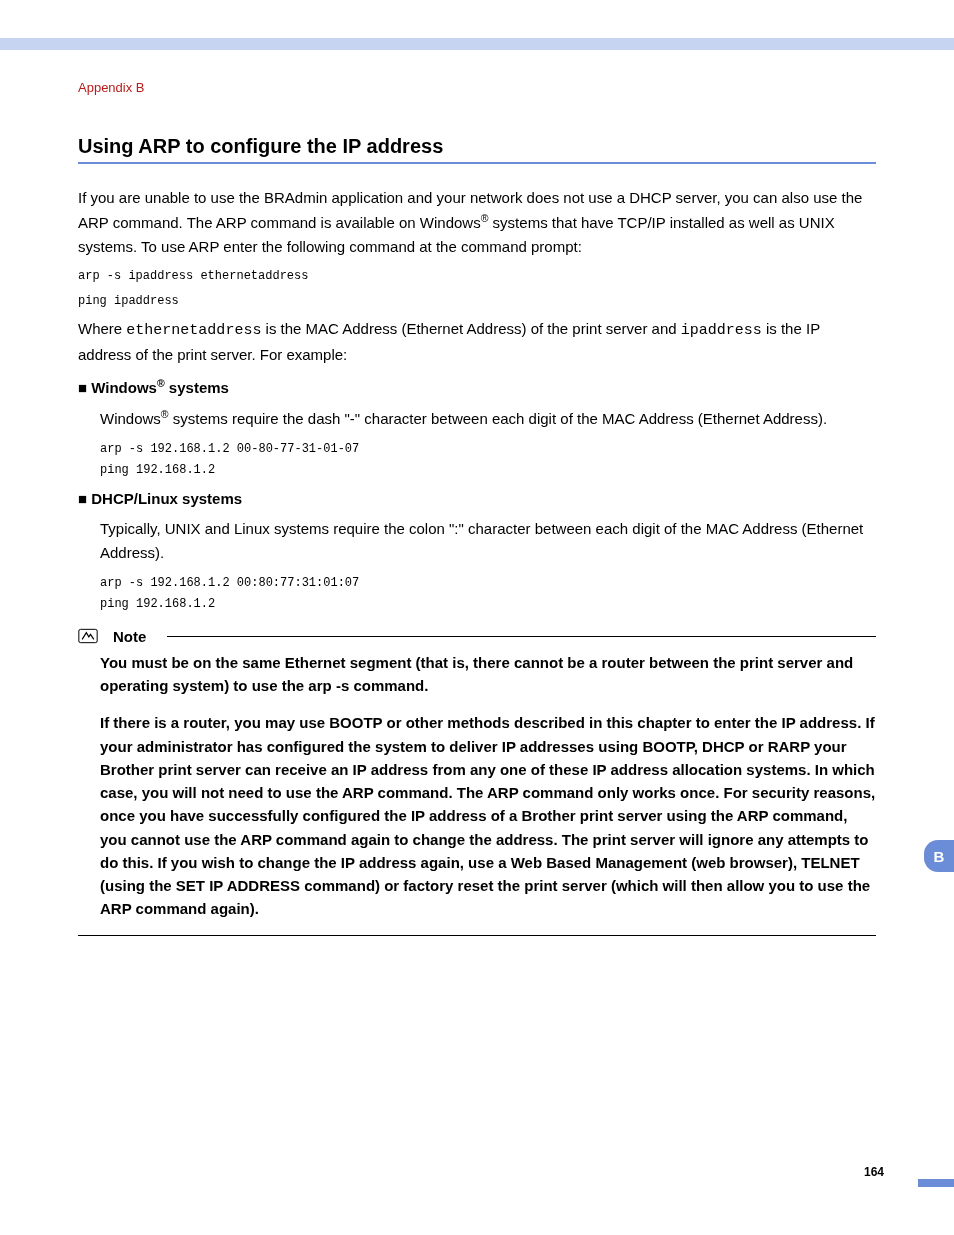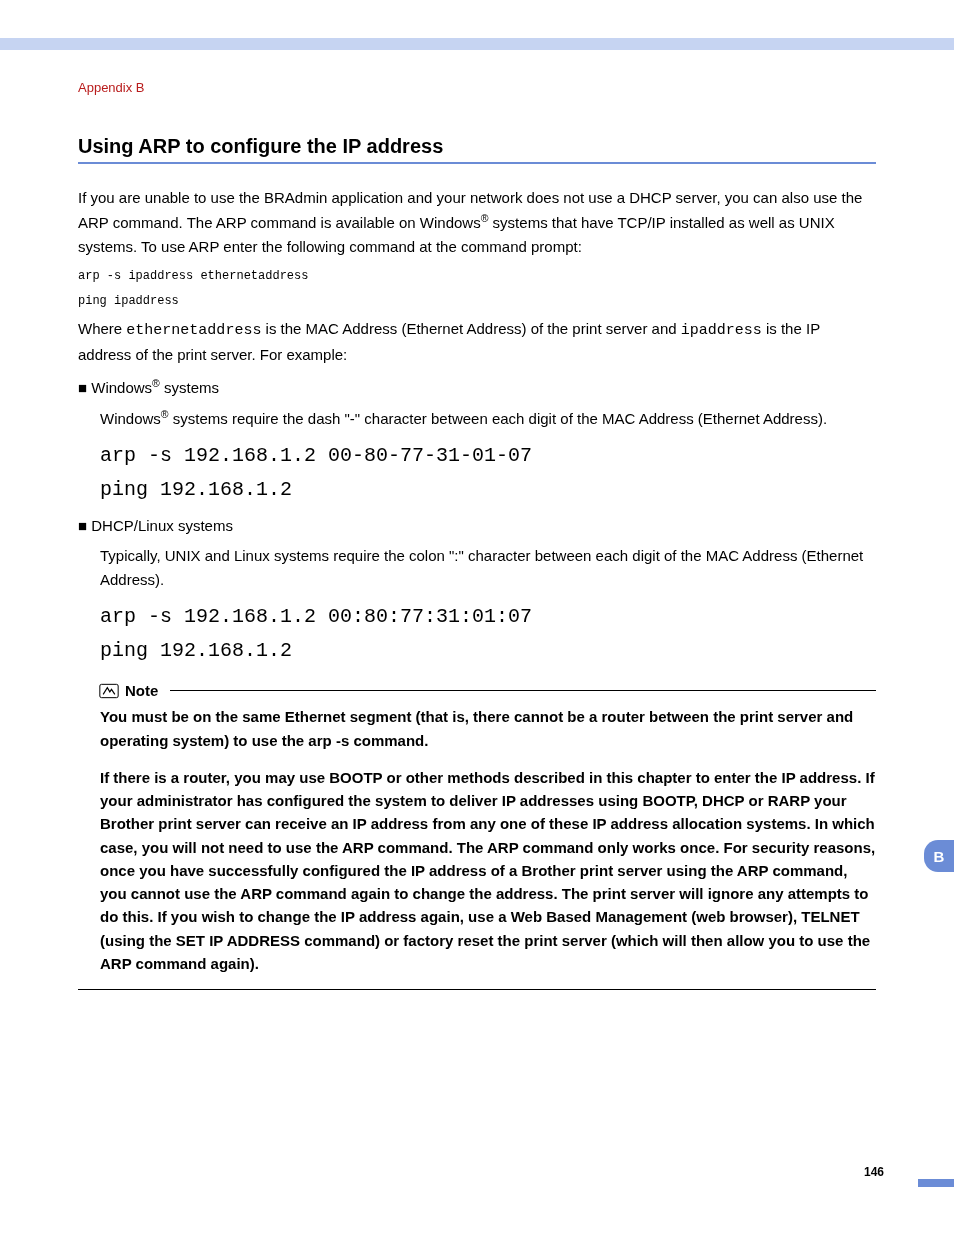--- a/index.html
+++ b/index.html
@@ -44,44 +44,43 @@
     .cmd-line {
       font-family: "Courier New", Courier, monospace;
       font-size: 12px;
       margin: 6px 0;
       line-height: 1.6;
     }
     .bullet-section {
       margin-top: 10px;
     }
     .bullet-header {
-      font-weight: normal;
+      font-weight: bold;
       margin-bottom: 10px;
     }
     .bullet-body {
       margin-left: 22px;
       line-height: 1.6;
       margin-bottom: 8px;
     }
     .bullet-cmd {
       margin-left: 22px;
       font-family: "Courier New", Courier, monospace;
-      font-size: 20px;
+      font-size: 12px;
       line-height: 1.7;
     }
     sup { font-size: 0.7em; vertical-align: super; }
     .note-block {
       margin-top: 14px;
     }
     .note-header {
       display: flex;
       align-items: center;
-      gap: 6px;
+      gap: 15px;
       margin-bottom: 6px;
-      margin-left: 21px;
     }
     .note-icon {
       width: 20px;
       height: 16px;
       display: inline-block;
     }
     .note-title {
       font-weight: bold;
     }
     .note-line {
@@ -190,14 +189,14 @@
     </div>
     <div class="note-body">
       <p>You must be on the same Ethernet segment (that is, there cannot be a router between the print server and operating system) to use the arp -s command.</p>
       <p>If there is a router, you may use BOOTP or other methods described in this chapter to enter the IP address. If your administrator has configured the system to deliver IP addresses using BOOTP, DHCP or RARP your Brother print server can receive an IP address from any one of these IP address allocation systems. In which case, you will not need to use the ARP command. The ARP command only works once. For security reasons, once you have successfully configured the IP address of a Brother print server using the ARP command, you cannot use the ARP command again to change the address. The print server will ignore any attempts to do this. If you wish to change the IP address again, use a Web Based Management (web browser), TELNET (using the SET IP ADDRESS command) or factory reset the print server (which will then allow you to use the ARP command again).</p>
     </div>
     <div class="note-bottom-line"></div>
   </div>
 </div>
 
 <div class="side-tab">B</div>
-<div class="page-num">146</div>
+<div class="page-num">164</div>
 <div class="page-num-line"></div>
 
 </body></html>

